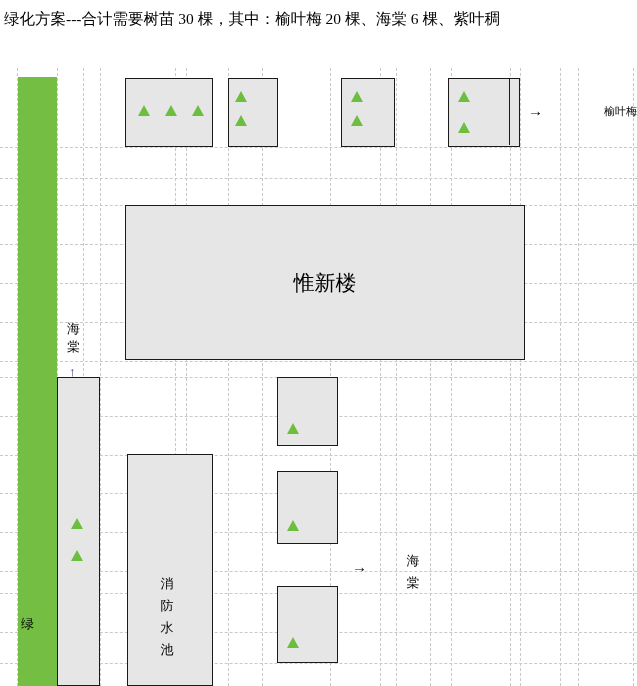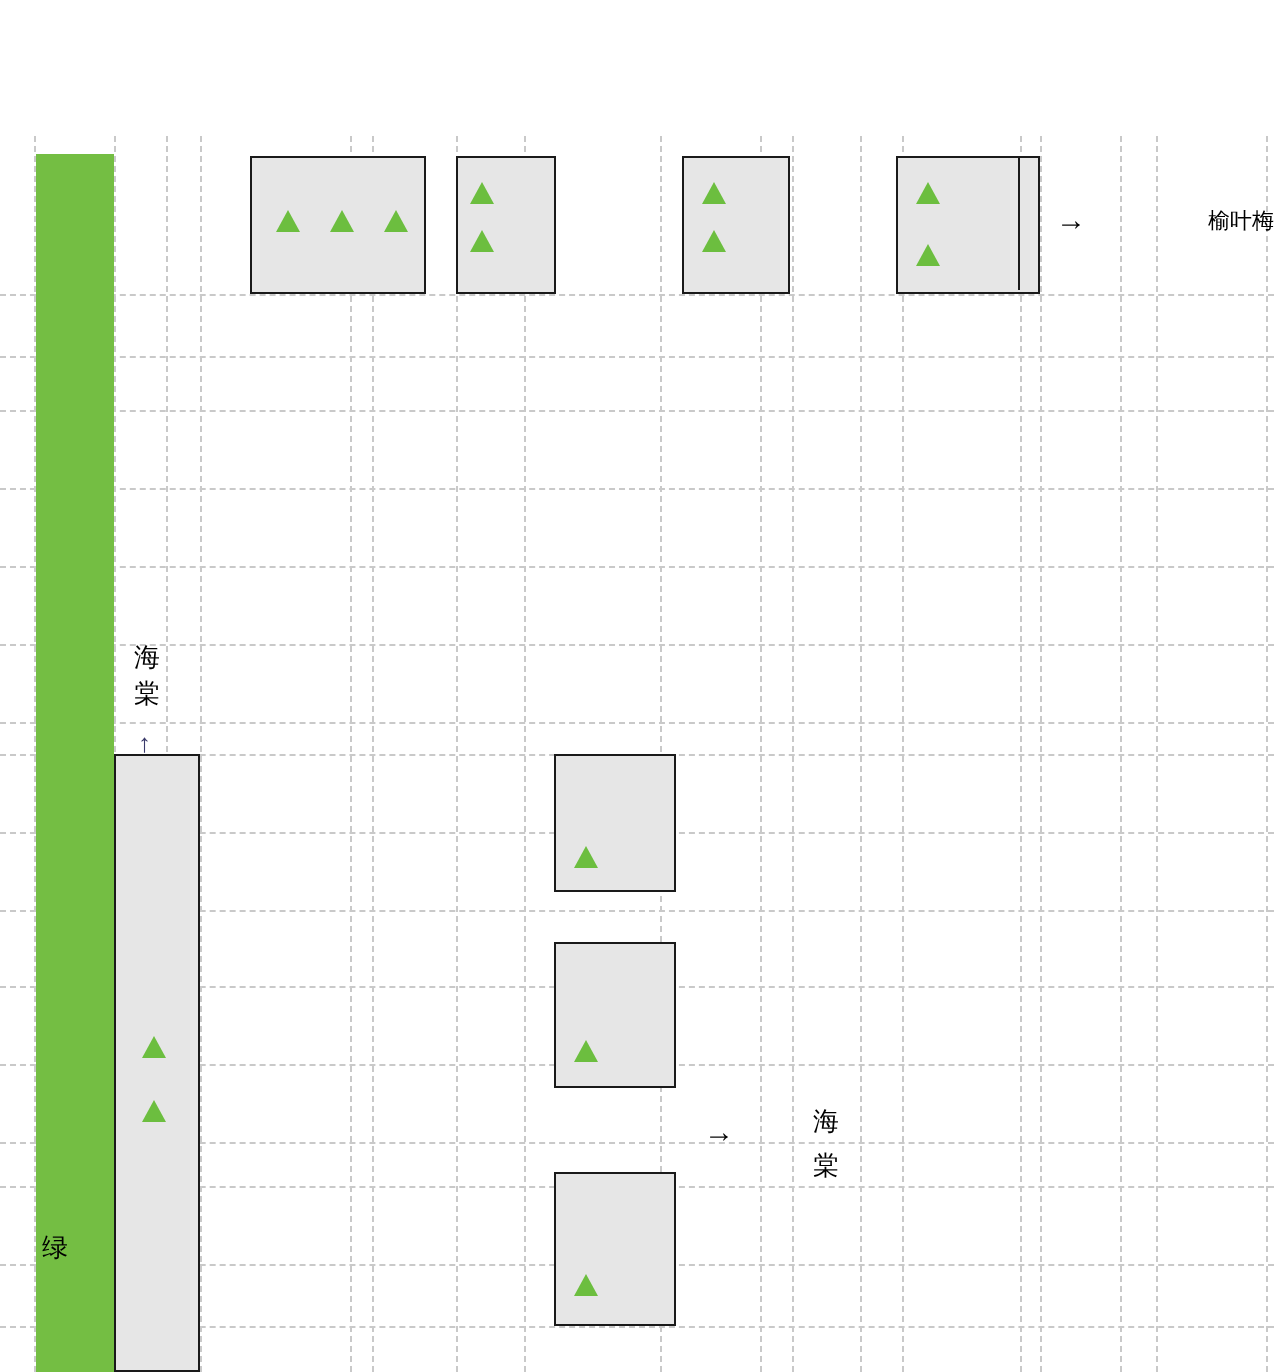--- a/index.html
+++ b/index.html
@@ -131,20 +131,21 @@
     line-height: 13px;
     color: #3a3a6a;
   }
 </style>
 </head>
 <body>
 
 <div id="canvas">
 
   <div id="header">
+    <div class="hdr-line">绿化方案---合计需要树苗 30 棵，其中：榆叶梅 20 棵、海棠 6 棵、紫叶稠</div>
   </div>
 
   <div id="plan">
 
     <div class="gv" style="left:17px"></div>
     <div class="gv" style="left:57px"></div>
     <div class="gv" style="left:83px"></div>
     <div class="gv" style="left:100px"></div>
     <div class="gv" style="left:175px"></div>
     <div class="gv" style="left:186px"></div>
@@ -199,29 +200,35 @@
 
     <div class="box" style="left:448px; top:10px; width:72px; height:69px;">
       <div class="tree" style="left:9px; top:12px;"></div>
       <div class="tree" style="left:9px; top:43px;"></div>
       <div class="divider" style="left:60px; top:0px; height:66px;"></div>
     </div>
 
     <div class="arrow" style="left:528px; top:36px;">→</div>
     <div class="lbl" style="left:576px; top:35px;">榆叶梅</div>
 
+    <div class="box" style="left:125px; top:137px; width:400px; height:155px; display:flex; align-items:center; justify-content:center;">
+      <span style="font-size:21px; color:#000;">惟新楼</span>
+    </div>
 
     <div class="lbl-v" style="left:66px; top:252px;">海棠</div>
     <div class="arrow-up" style="left:69px; top:297px;">↑</div>
 
     <div class="box" style="left:57px; top:309px; width:43px; height:309px;">
       <div class="tree" style="left:13px; top:140px;"></div>
       <div class="tree" style="left:13px; top:172px;"></div>
     </div>
 
+    <div class="box" style="left:127px; top:386px; width:86px; height:232px;">
+      <div class="lbl-w" style="left:31px; top:118px;">消防水池</div>
+    </div>
 
     <div class="box" style="left:277px; top:309px; width:61px; height:69px;">
       <div class="tree" style="left:9px; top:45px;"></div>
     </div>
 
     <div class="box" style="left:277px; top:403px; width:61px; height:73px;">
       <div class="tree" style="left:9px; top:48px;"></div>
     </div>
 
     <div class="box" style="left:277px; top:518px; width:61px; height:77px;">

